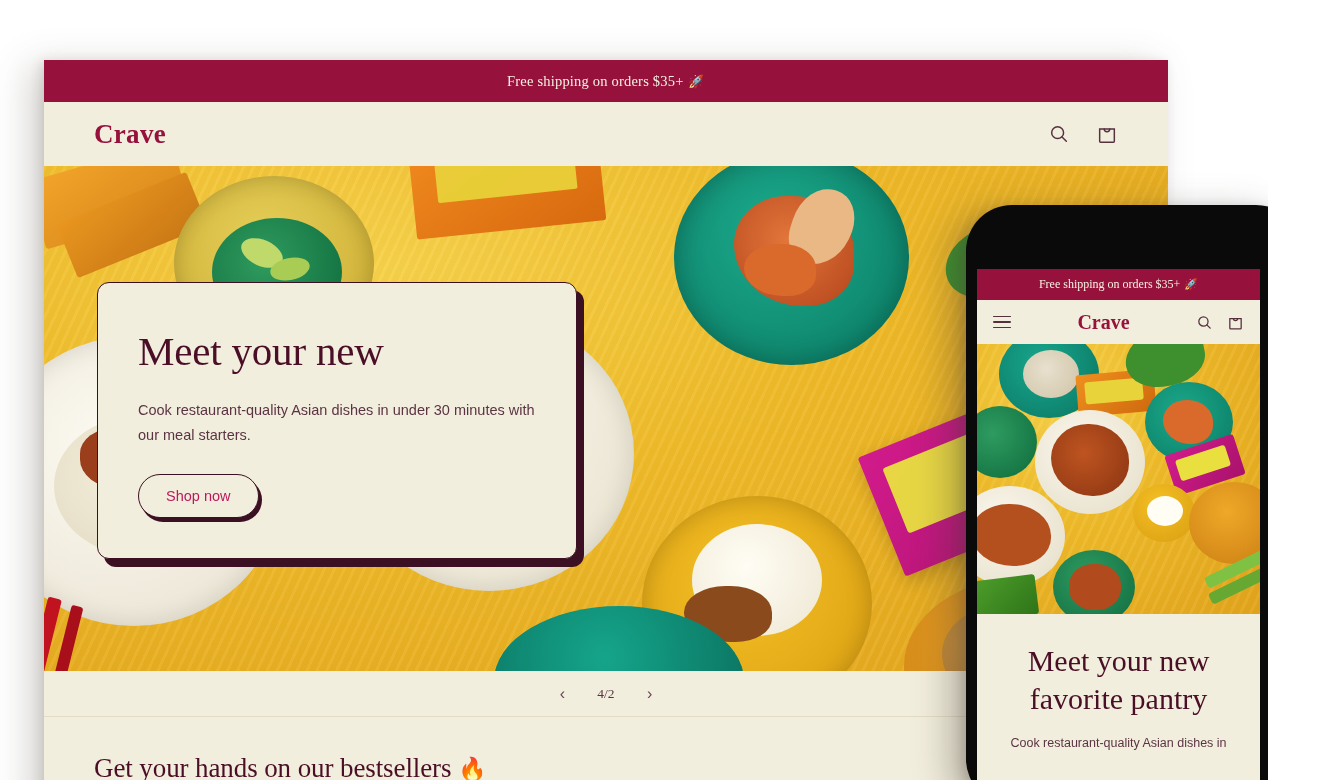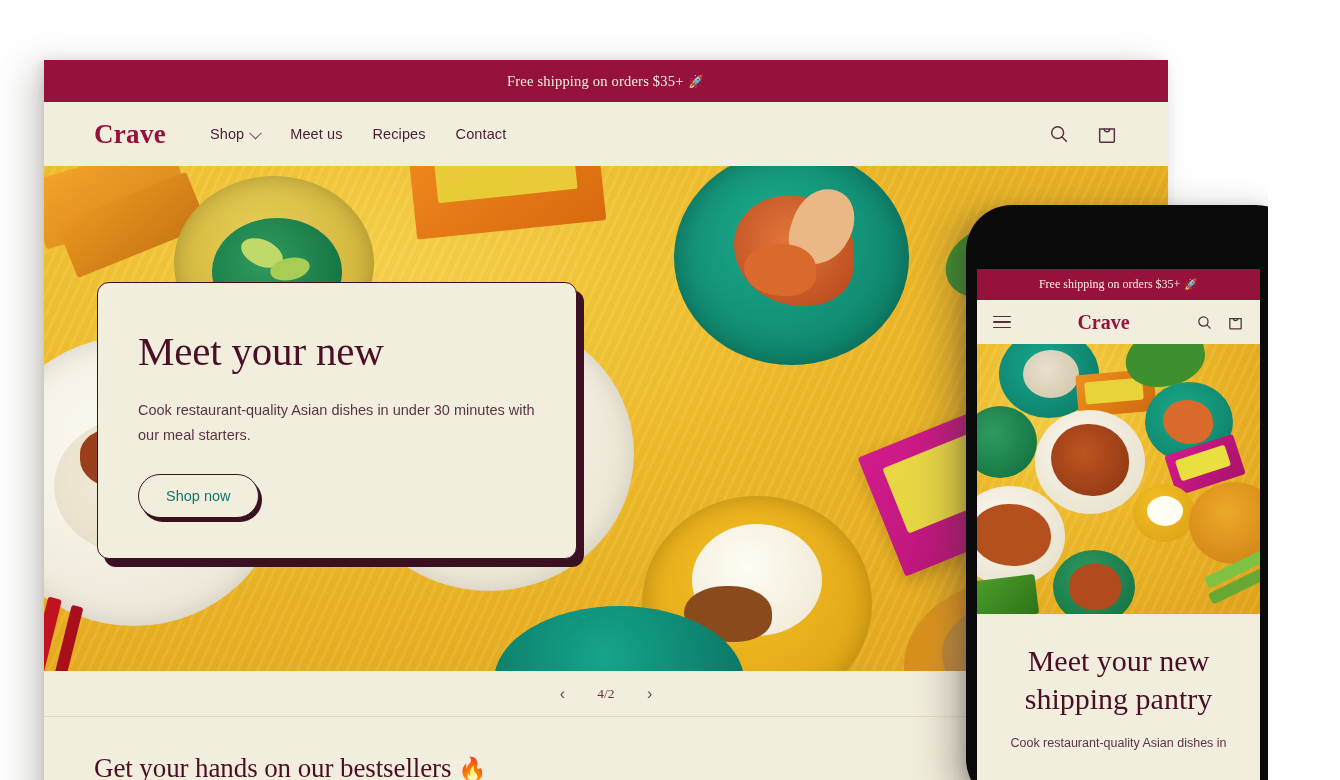--- a/index.html
+++ b/index.html
@@ -119,21 +119,21 @@
     color: #5B3444;
     max-width: 410px;
   }
   .shop-now {
     margin-top: 27px;
     display: inline-block;
     padding: 13px 27px;
     border: 1.6px solid #3A1022;
     border-radius: 40px;
     background: #F2EEDD;
-    color: #0f766e;
+    color: #be185d;
     font-size: 14.5px;
     box-shadow: 3px 4px 0 #3A1022;
   }
 
   .carousel-bar {
     height: 46px;
     background: #F2EEDD;
     display: flex;
     align-items: center;
     justify-content: center;
@@ -253,35 +253,20 @@
 
   <div class="desktop-mock">
 
     <div class="announce-bar">
       <span>Free shipping on orders $35+</span>
       <span class="emoji">🚀</span>
     </div>
 
     <div class="site-header">
       <div class="brand">Crave</div>
-      <div class="nav">
-        <div class="nav-item">
-          <span>Shop</span>
-          <span class="chev-down"></span>
-        </div>
-        <div class="nav-item">
-          <span>Meet us</span>
-        </div>
-        <div class="nav-item">
-          <span>Recipes</span>
-        </div>
-        <div class="nav-item">
-          <span>Contact</span>
-        </div>
-      </div>
       <div class="header-spacer"></div>
       <div class="header-icons">
         <div class="icon-btn">
           <svg viewBox="0 0 24 24" fill="none" stroke="currentColor" stroke-width="1.6">
             <circle cx="10.5" cy="10.5" r="6.5"></circle>
               <line x1="15.3" y1="15.3" x2="20" y2="20" stroke-linecap="round"></line>
           </svg>
         </div>
         <div class="icon-btn">
           <svg viewBox="0 0 24 24" fill="none" stroke="currentColor" stroke-width="1.6">
@@ -418,21 +403,21 @@
         <div class="plate" style="left:76px;top:206px;width:82px;height:74px;background:radial-gradient(circle at 42% 36%,#2E9B60,#116B40);"></div>
         <div class="blob" style="left:92px;top:220px;width:52px;height:46px;background:#B14A1C;border-radius:46%;"></div>
         <div class="pkt" style="left:-10px;top:234px;width:70px;height:40px;background:linear-gradient(140deg,#4FA02C,#2E7418);transform:rotate(-7deg);"></div>
         <div class="pkt" style="left:226px;top:218px;width:70px;height:12px;background:#7FC243;transform:rotate(-26deg);"></div>
         <div class="pkt" style="left:230px;top:234px;width:70px;height:12px;background:#66A832;transform:rotate(-26deg);"></div>
       </div>
 
       <div class="m-hero-text">
         <div class="m-hero-title">
           <div>Meet your new</div>
-          <div>shipping pantry</div>
+          <div>favorite pantry</div>
         </div>
         <div class="m-hero-sub">Cook restaurant-quality Asian dishes in</div>
       </div>
 
     </div>
   </div>
 
 </div>
 
 </body></html>

